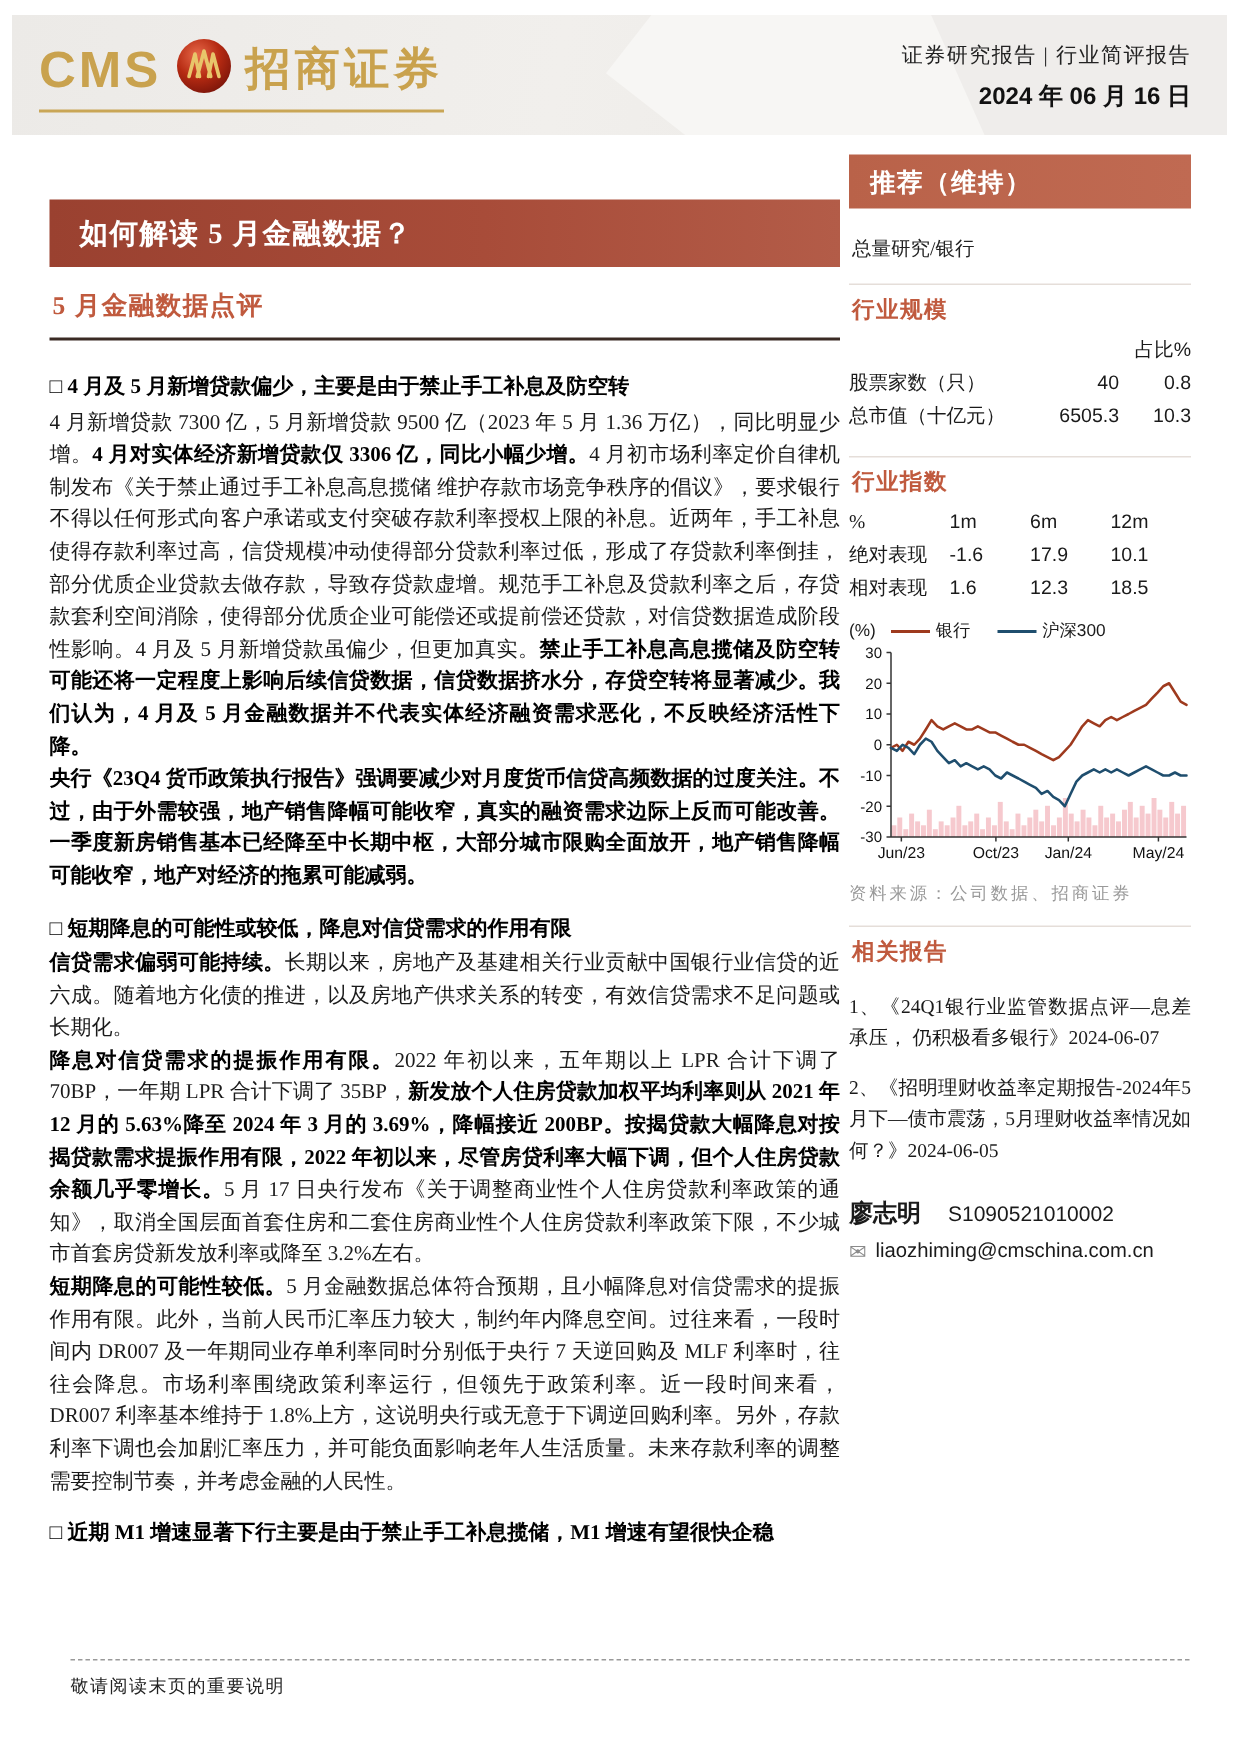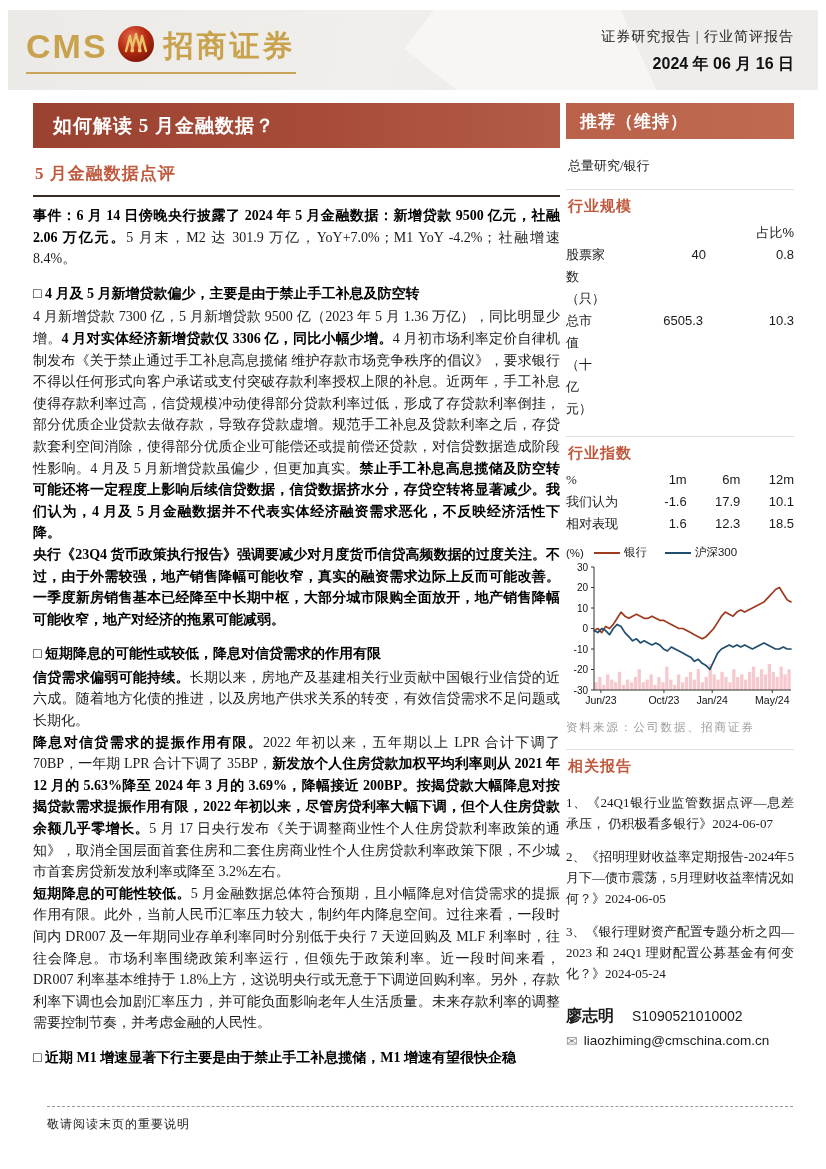--- a/index.html
+++ b/index.html
@@ -22,42 +22,42 @@
   .doc-type { font-size:14px; color:#222; letter-spacing:1px; }
   .doc-date { font-size:16px; font-weight:bold; color:#111; margin-top:8px;
     font-family:"Liberation Sans", sans-serif; }
 
   
   .col-left { position:absolute; left:33px; top:103px; width:527px; }
   .col-right { position:absolute; left:566px; top:103px; width:228px; }
 
   .title-banner { height:45px; background:linear-gradient(90deg,#9a4130 0%,#a84c39 55%,#b35c48 100%);
     color:#fff; font-size:19px; font-weight:bold; display:flex; align-items:center;
-    padding-left:20px; letter-spacing:1px; }
+    padding-left:20px; letter-spacing:1px;margin-top:30px; }
   .subtitle { color:#c05a3e; font-size:17px; font-weight:bold; margin:14px 0 10px 2px; letter-spacing:1px; }
   .body-wrap { border-top:2px solid #3a2a24; padding-top:8px; }
   .para { font-size:14px; line-height:21.6px; text-align:justify; }
   .para b { color:#000; }
   .para.heading { font-weight:bold; margin-top:13px; margin-bottom:2px; }
 
   
   .rating-banner { height:36px; background:linear-gradient(90deg,#b96249 0%,#c06a52 100%);
     color:#fff; font-size:17px; font-weight:bold; display:flex; align-items:center;
     padding-left:14px; letter-spacing:1px; }
   .category { font-size:13px; color:#222; margin:18px 0 14px 2px; }
   .side-h { color:#c05a3e; font-size:15px; font-weight:bold; letter-spacing:1px;
     padding:7px 0 6px 2px; border-top:1px solid #e5ded9; }
   .side-table { width:100%; font-size:13px; font-family:"Liberation Sans", sans-serif; }
-  .st-row { display:flex; line-height:22px;gap:43px; }
+  .st-row { display:flex; line-height:22px; }
   .st-label { flex:1; font-family:"Liberation Serif", serif; }
   .st-v1 { width:62px; text-align:right; }
   .st-v2 { width:48px; text-align:right; }
   .idx-row { display:flex; line-height:22px; }
   .idx-label { flex:1.25; font-family:"Liberation Serif", serif; }
-  .idx-c { flex:1; text-align:right; }
+  .idx-c { flex:1; text-align:left; }
   .legend { display:flex; align-items:center; font-size:11.5px; margin:10px 0 2px 0;
     font-family:"Liberation Sans", sans-serif; }
   .legend .unit { margin-right:10px; }
   .legend-item { display:flex; align-items:center; margin-right:18px; }
   .legend-line { width:26px; height:2px; margin-right:4px; }
   .chart-source { font-size:11.5px; color:#9a9a9a; letter-spacing:2px; margin:8px 0 14px 0; }
   .report-item { font-size:13px; line-height:21px; margin:10px 0 12px 0; text-align:justify; }
   .author { margin-top:22px; }
   .author-row { display:flex; align-items:baseline; gap:18px; }
   .author-name { font-size:16px; font-weight:bold; }
@@ -105,21 +105,20 @@
     </div>
   </header>
 
   <main class="col-left">
     <div class="title-banner">
       <span>如何解读 5 月金融数据？</span>
     </div>
     <div class="subtitle">5 月金融数据点评</div>
     <div class="body-wrap">
       <div id="body-paragraphs">
-          <div class="para"><b>事件：6 月 14 日傍晚央行披露了 2024 年 5 月金融数据：新增贷款 9500 亿元，社融 2.06 万亿元。</b><span>5 月末，M2 达 301.9 万亿，YoY+7.0%；M1 YoY -4.2%；社融增速 8.4%。</span></div>
           <div class="para heading"><b>□ 4 月及 5 月新增贷款偏少，主要是由于禁止手工补息及防空转</b></div>
           <div class="para"><span>4 月新增贷款 7300 亿，5 月新增贷款 9500 亿（2023 年 5 月 1.36 万亿），同比明显少增。</span><b>4 月对实体经济新增贷款仅 3306 亿，同比小幅少增。</b><span>4 月初市场利率定价自律机制发布《关于禁止通过手工补息高息揽储 维护存款市场竞争秩序的倡议》，要求银行不得以任何形式向客户承诺或支付突破存款利率授权上限的补息。近两年，手工补息使得存款利率过高，信贷规模冲动使得部分贷款利率过低，形成了存贷款利率倒挂，部分优质企业贷款去做存款，导致存贷款虚增。规范手工补息及贷款利率之后，存贷款套利空间消除，使得部分优质企业可能偿还或提前偿还贷款，对信贷数据造成阶段性影响。4 月及 5 月新增贷款虽偏少，但更加真实。</span><b>禁止手工补息高息揽储及防空转可能还将一定程度上影响后续信贷数据，信贷数据挤水分，存贷空转将显著减少。我们认为，4 月及 5 月金融数据并不代表实体经济融资需求恶化，不反映经济活性下降。</b></div>
           <div class="para"><b>央行《23Q4 货币政策执行报告》强调要减少对月度货币信贷高频数据的过度关注。不过，由于外需较强，地产销售降幅可能收窄，真实的融资需求边际上反而可能改善。一季度新房销售基本已经降至中长期中枢，大部分城市限购全面放开，地产销售降幅可能收窄，地产对经济的拖累可能减弱。</b></div>
           <div class="para heading"><b>□ 短期降息的可能性或较低，降息对信贷需求的作用有限</b></div>
           <div class="para"><b>信贷需求偏弱可能持续。</b><span>长期以来，房地产及基建相关行业贡献中国银行业信贷的近六成。随着地方化债的推进，以及房地产供求关系的转变，有效信贷需求不足问题或长期化。</span></div>
           <div class="para"><b>降息对信贷需求的提振作用有限。</b><span>2022 年初以来，五年期以上 LPR 合计下调了 70BP，一年期 LPR 合计下调了 35BP，</span><b>新发放个人住房贷款加权平均利率则从 2021 年 12 月的 5.63%降至 2024 年 3 月的 3.69%，降幅接近 200BP。按揭贷款大幅降息对按揭贷款需求提振作用有限，2022 年初以来，尽管房贷利率大幅下调，但个人住房贷款余额几乎零增长。</b><span>5 月 17 日央行发布《关于调整商业性个人住房贷款利率政策的通知》，取消全国层面首套住房和二套住房商业性个人住房贷款利率政策下限，不少城市首套房贷新发放利率或降至 3.2%左右。</span></div>
           <div class="para"><b>短期降息的可能性较低。</b><span>5 月金融数据总体符合预期，且小幅降息对信贷需求的提振作用有限。此外，当前人民币汇率压力较大，制约年内降息空间。过往来看，一段时间内 DR007 及一年期同业存单利率同时分别低于央行 7 天逆回购及 MLF 利率时，往往会降息。市场利率围绕政策利率运行，但领先于政策利率。近一段时间来看，DR007 利率基本维持于 1.8%上方，这说明央行或无意于下调逆回购利率。另外，存款利率下调也会加剧汇率压力，并可能负面影响老年人生活质量。未来存款利率的调整需要控制节奏，并考虑金融的人民性。</span></div>
           <div class="para heading"><b>□ 近期 M1 增速显著下行主要是由于禁止手工补息揽储，M1 增速有望很快企稳</b></div>
         </div>
     </div>
@@ -153,21 +152,21 @@
     <section style="margin-top:16px;">
       <div class="side-h">行业指数</div>
       <div class="side-table" id="index-table">
           <div class="idx-row">
             <span class="idx-label">%</span>
             <span class="idx-c">1m</span>
             <span class="idx-c">6m</span>
             <span class="idx-c">12m</span>
           </div>
           <div class="idx-row">
-            <span class="idx-label">我们认为</span>
+            <span class="idx-label">绝对表现</span>
             <span class="idx-c">-1.6</span>
             <span class="idx-c">17.9</span>
             <span class="idx-c">10.1</span>
           </div>
           <div class="idx-row">
             <span class="idx-label">相对表现</span>
             <span class="idx-c">1.6</span>
             <span class="idx-c">12.3</span>
             <span class="idx-c">18.5</span>
           </div>
@@ -262,21 +261,20 @@
           <polyline points="28.0,68.6 31.9,70.6 35.7,66.5 39.6,68.6 43.5,72.7 47.3,66.5 51.2,62.4 55.0,64.5 58.9,70.6 62.8,74.7 66.6,78.8 70.5,76.8 74.4,80.9 78.2,78.8 82.1,80.9 85.9,82.9 89.8,80.9 93.7,82.9 97.5,87.0 101.4,89.0 105.3,85.0 109.1,87.0 113.0,89.0 116.8,91.1 120.7,93.2 124.6,95.2 128.4,99.3 132.3,97.3 136.2,101.3 140.0,103.4 143.9,107.5 147.7,99.3 151.6,91.1 155.5,87.0 159.3,85.0 163.2,82.9 167.1,85.0 170.9,82.9 174.8,85.0 178.6,82.9 182.5,85.0 186.4,87.0 190.2,85.0 194.1,82.9 198.0,80.9 201.8,82.9 205.7,85.0 209.5,87.0 213.4,87.0 217.3,85.0 221.1,87.0 225.0,87.0" fill="none" stroke="#1f4e6e" stroke-width="1.7" stroke-linejoin="round" stroke-linecap="round"></polyline>
         </svg>
       <div class="chart-source">资料来源：公司数据、招商证券</div>
     </section>
 
     <section>
       <div class="side-h">相关报告</div>
       <div id="reports-list">
           <div class="report-item">1、《24Q1银行业监管数据点评—息差承压， 仍积极看多银行》2024-06-07</div>
           <div class="report-item">2、《招明理财收益率定期报告-2024年5月下—债市震荡，5月理财收益率情况如何？》2024-06-05</div>
-          <div class="report-item">3、《银行理财资产配置专题分析之四—2023 和 24Q1 理财配置公募基金有何变化？》2024-05-24</div>
         </div>
     </section>
 
     <div class="author">
       <div class="author-row">
         <span class="author-name">廖志明</span>
         <span class="author-cert">S1090521010002</span>
       </div>
       <div class="author-email">
         <span class="env-icon">✉</span>

